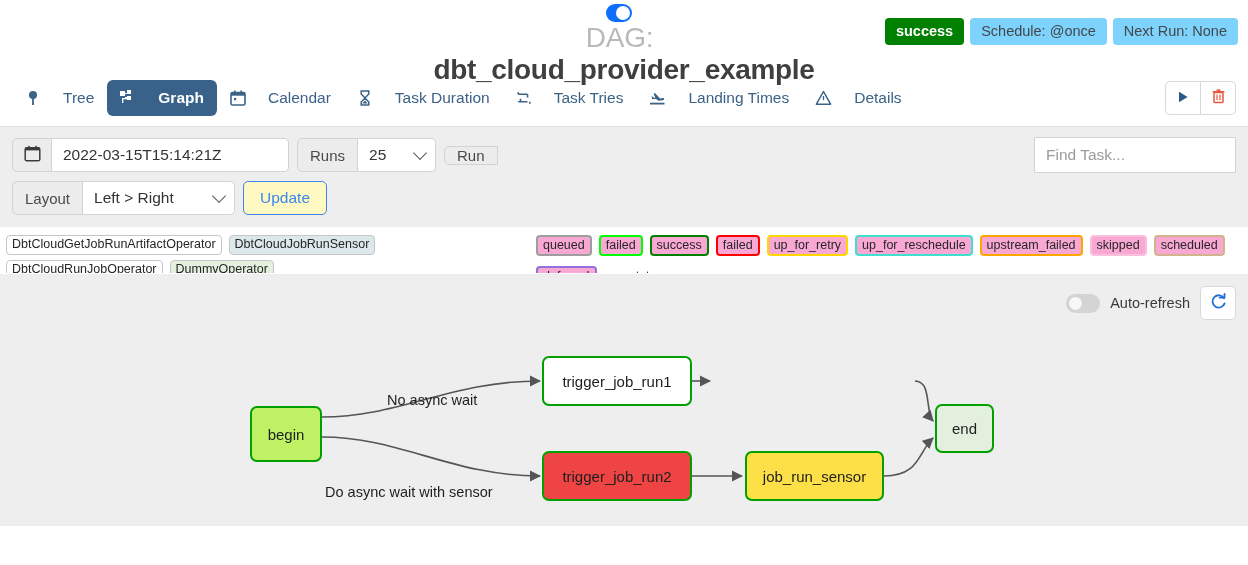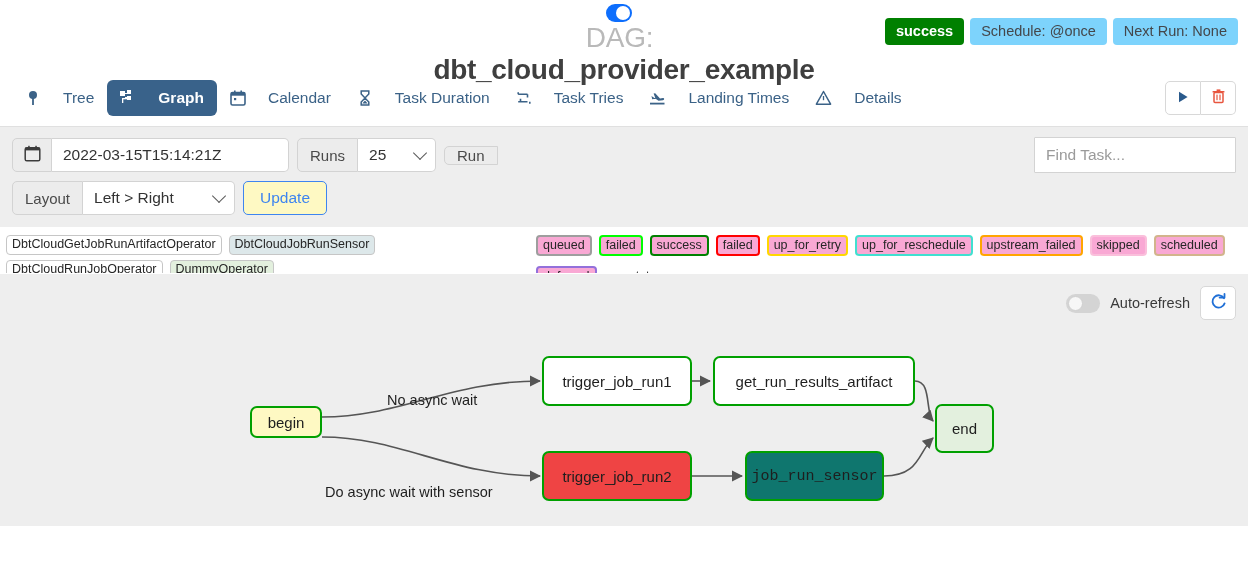--- a/index.html
+++ b/index.html
@@ -550,37 +550,34 @@
 
     <path d="M 915 107 C 932 107 925 138 933 147" fill="none" stroke="#555555" stroke-width="1.6" marker-end="url(#arrow)"></path>
 
     <path d="M 322 163 C 400 163 452 202 540 202" fill="none" stroke="#555555" stroke-width="1.6" marker-end="url(#arrow)"></path>
 
     <path d="M 692 202 L 742 202" fill="none" stroke="#555555" stroke-width="1.6" marker-end="url(#arrow)"></path>
 
     <path d="M 884 202 C 920 202 918 178 933 164" fill="none" stroke="#555555" stroke-width="1.6" marker-end="url(#arrow)"></path>
   </svg>
 
-  <div class="node" style="left:250px; top:132px; width:72px; height:32px; background:#fef9c3;">
+  <div class="node" style="left:250px; top:132px; width:72px; height:56px; background:#bef264;">
     <span>begin</span>
   </div>
 
   <div class="node" style="left:542px; top:82px; width:150px; height:50px; background:#ffffff;">
     <span>trigger_job_run1</span>
   </div>
 
-  <div class="node" style="left:713px; top:82px; width:202px; height:50px; background:#ffffff;">
-    <span>get_run_results_artifact</span>
-  </div>
 
   <div class="node" style="left:542px; top:177px; width:150px; height:50px; background:#ef4444;">
     <span>trigger_job_run2</span>
   </div>
 
-  <div class="node" style="left:745px; top:177px; width:139px; height:50px; background:#0f766e;font-family:Liberation Mono, monospace;">
+  <div class="node" style="left:745px; top:177px; width:139px; height:50px; background:#fde047;">
     <span>job_run_sensor</span>
   </div>
 
   <div class="node" style="left:935px; top:130px; width:59px; height:49px; background:#e3f0de;">
     <span>end</span>
   </div>
 
   <div class="edge-label" style="left:387px; top:118px;">No async wait</div>
   <div class="edge-label" style="left:325px; top:210px;">Do async wait with sensor</div>
 </div>

